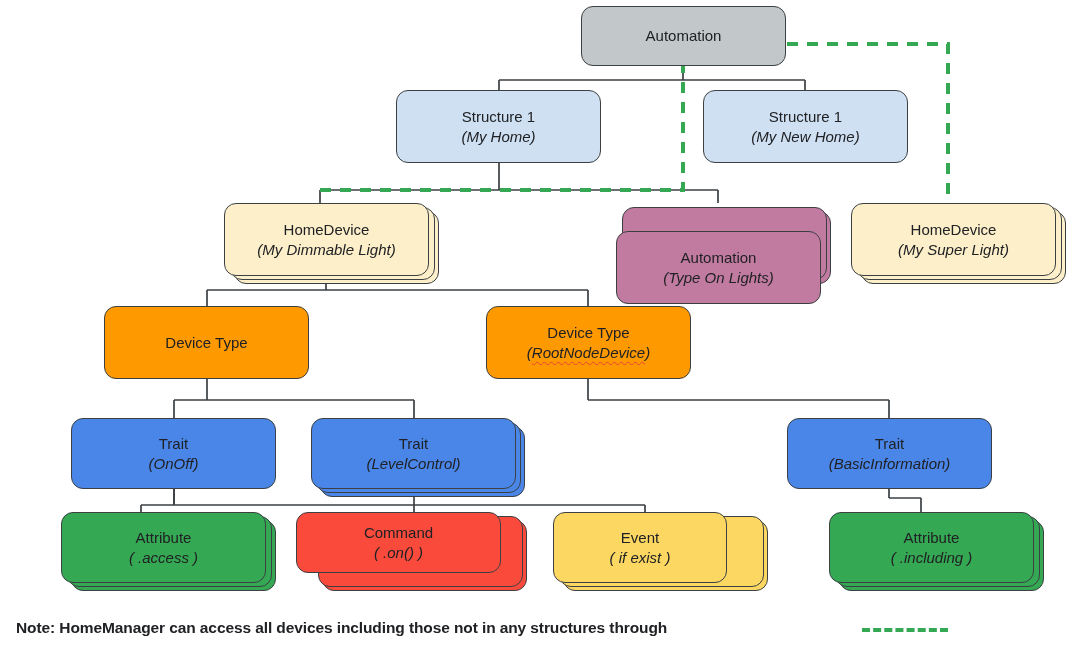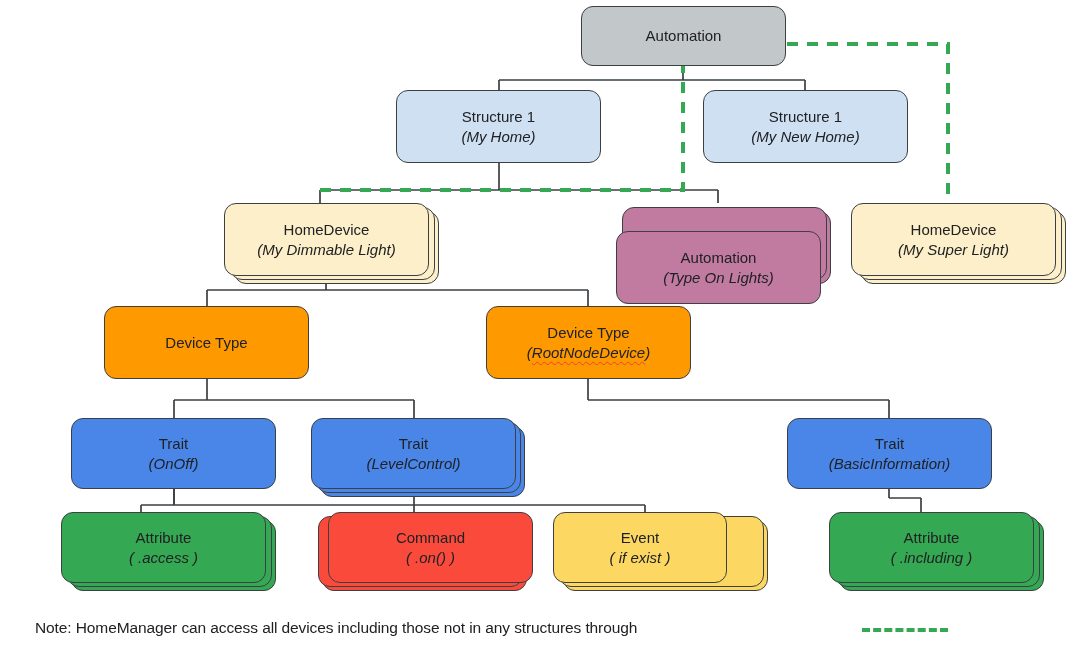--- a/index.html
+++ b/index.html
@@ -56,24 +56,24 @@
     position: absolute;
     box-sizing: border-box;
     border: 1.6px solid #3c4043;
     border-radius: 12px;
     z-index: 3;
   }
   .stack-shadow.s2 { z-index: 2; }
 
   .note {
     position: absolute;
-    left: 35px;
+    left: 16px;
     top: 619px;
     font-size: 15.5px;
-    font-weight: normal;
+    font-weight: bold;
     color: #202124;
     letter-spacing: -0.1px;
     white-space: nowrap;
     z-index: 6;
   }
   .note-legend {
     position: absolute;
     left: 862px;
     top: 628px;
     width: 86px;
@@ -182,21 +182,21 @@
 
   <div class="stack-shadow s2" style="left:71px; top:520px; width:205px; height:71px; background:#34a853;"></div>
   <div class="stack-shadow" style="left:67px; top:516px; width:205px; height:71px; background:#34a853;"></div>
   <div class="node" style="left:61px; top:512px; width:205px; height:71px; background:#34a853;">
     <span class="line1">Attribute</span>
     <span class="line2">( .access )</span>
   </div>
 
   <div class="stack-shadow s2" style="left:322px; top:520px; width:205px; height:71px; background:#fa4a3c;"></div>
   <div class="stack-shadow" style="left:318px; top:516px; width:205px; height:71px; background:#fa4a3c;"></div>
-  <div class="node" style="left:328px; top:512px; width:205px; height:71px; background:#fa4a3c;">
+  <div class="node" style="left:296px; top:512px; width:205px; height:61px; background:#fa4a3c;">
     <span class="line1">Command</span>
     <span class="line2">( .on() )</span>
   </div>
 
   <div class="stack-shadow s2" style="left:563px; top:520px; width:205px; height:71px; background:#fcd862;"></div>
   <div class="stack-shadow" style="left:559px; top:516px; width:205px; height:71px; background:#fcd862;"></div>
   <div class="node" style="left:553px; top:512px; width:174px; height:71px; background:#fcd862;">
     <span class="line1">Event</span>
     <span class="line2">( if exist )</span>
   </div>

